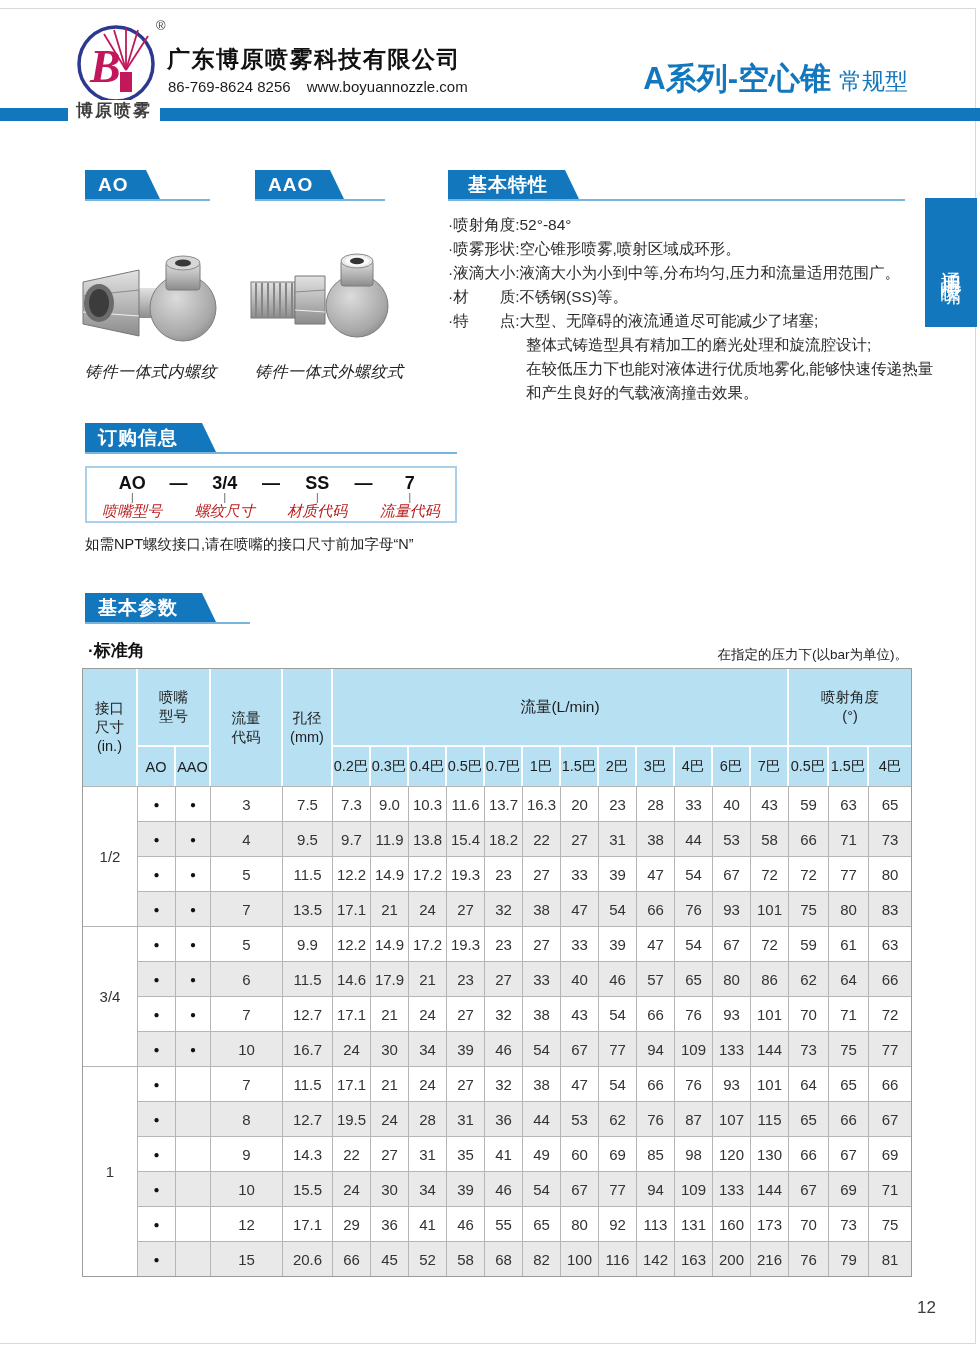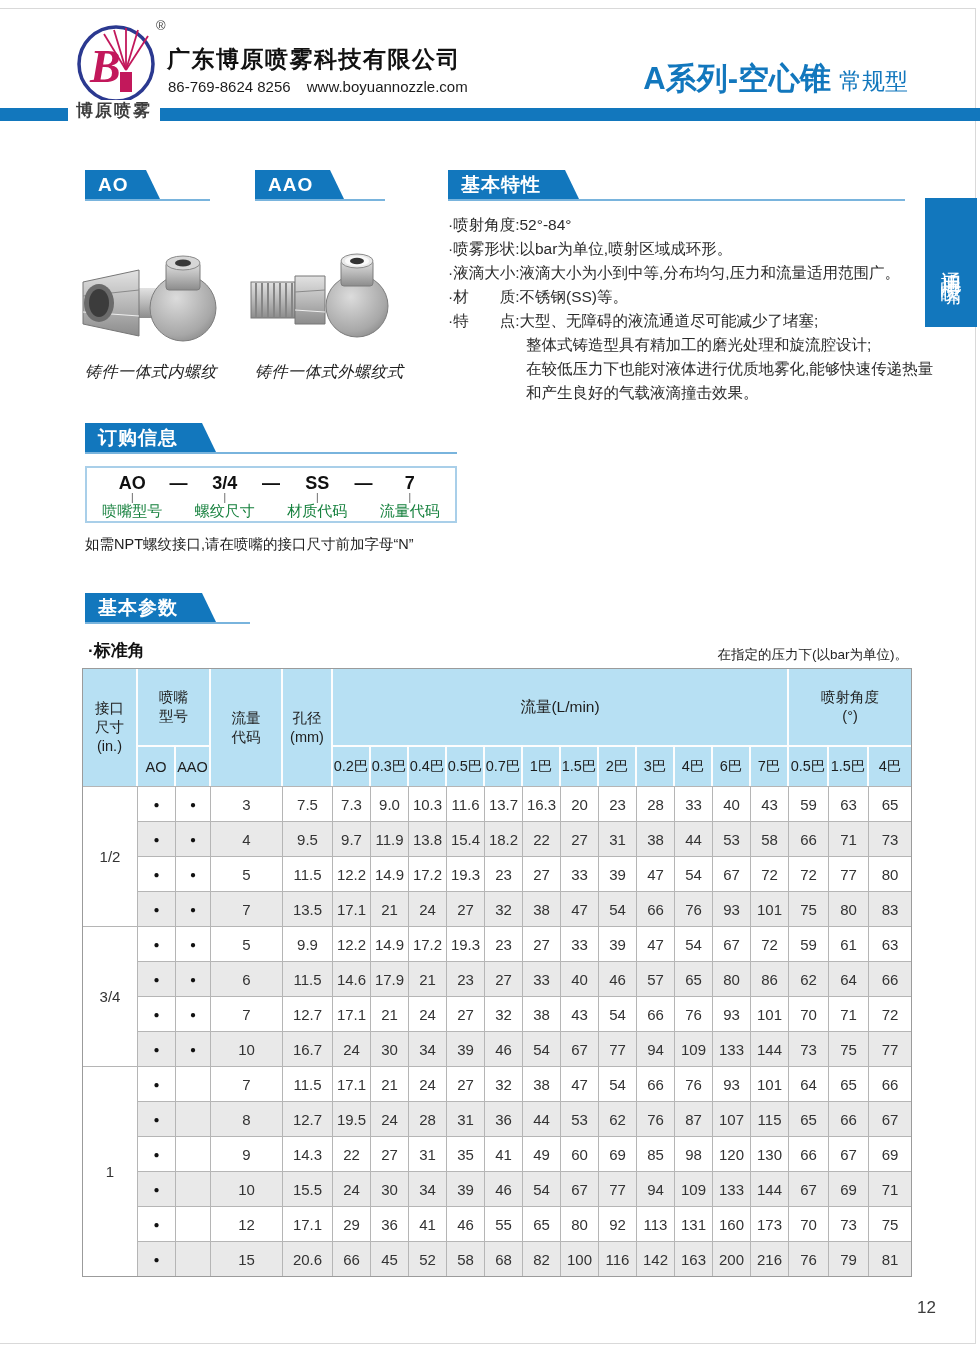--- a/index.html
+++ b/index.html
@@ -31,21 +31,21 @@
   
   .features { position:absolute; left:448px; top:213px; width:478px; font-size:15.5px; line-height:24px; color:#2a2a2a; }
   .features div { white-space:nowrap; }
   .features .cont { padding-left:78px; }
   
   .order-box { position:absolute; left:85px; top:466px; width:372px; height:57px; border:2px solid #a9cfe9;
     display:flex; align-items:stretch; padding:5px 8px; box-sizing:border-box; }
   .order-col { flex:1; display:flex; flex-direction:column; align-items:center; }
   .order-col .code { font-size:18px; font-weight:bold; line-height:20px; color:#111; }
   .order-col .tick { font-size:10px; line-height:9px; color:#555; }
-  .order-col .lbl { font-size:15px; line-height:18px; color:#15803d; }
+  .order-col .lbl { font-size:15px; line-height:18px; color:#b91c1c;font-style:italic; }
   .order-dash { font-size:18px; font-weight:bold; line-height:20px; color:#111; }
   .npt-note { position:absolute; left:85px; top:535px; font-size:14.5px; color:#1e1e1e; }
   
   .angle-label { position:absolute; left:88px; top:639px; font-size:17px; font-weight:bold; color:#111; }
   .pressure-note { position:absolute; right:72px; top:646px; font-size:13.5px; color:#222; }
   .tbl-wrap { position:absolute; left:82px; top:668px; width:828px; border:1px solid #9b9b9b; }
   table { border-collapse:separate; border-spacing:0; width:100%; table-layout:fixed; font-size:15px; color:#333; }
   thead th { background:#b7e0f3; font-weight:normal; font-size:14.5px; color:#1d1d1d; vertical-align:middle;
     text-align:center; border-right:2px solid #fdfdfd; padding:0; }
   thead th:last-child { border-right:none;margin-left:25px; }
@@ -151,25 +151,25 @@
       <rect x="96" y="28" width="32" height="26" rx="3" fill="url(#g1)" stroke="#7d7d7d" stroke-width="1"></rect>
       <ellipse cx="112" cy="29" rx="16" ry="7" fill="#e9e9e9" stroke="#8a8a8a"></ellipse>
       <ellipse cx="112" cy="29" rx="12" ry="5" fill="#fafafa"></ellipse>
       <ellipse cx="112" cy="29" rx="7" ry="3.2" fill="#333"></ellipse>
     </svg>
   </div>
 
   <div class="caption" style="left:85px; top:362px;">铸件一体式内螺纹</div>
   <div class="caption" style="left:255px; top:362px;">铸件一体式外螺纹式</div>
 
-  <div class="tag" style="left:448px; top:170px; width:94px;">基本特性</div>
+  <div class="tag" style="left:448px; top:170px; width:94px;text-align:center;">基本特性</div>
   <div class="tagline" style="left:448px; top:199px; width:457px;"></div>
   <div class="features">
     <div>·喷射角度:52°-84°</div>
-    <div>·喷雾形状:以bar为单位,喷射区域成环形。</div>
+    <div>·喷雾形状:空心锥形喷雾,喷射区域成环形。</div>
     <div>·液滴大小:液滴大小为小到中等,分布均匀,压力和流量适用范围广。</div>
     <div>·材　　质:不锈钢(SS)等。</div>
     <div>·特　　点:大型、无障碍的液流通道尽可能减少了堵塞;</div>
     <div class="cont">整体式铸造型具有精加工的磨光处理和旋流腔设计;</div>
     <div class="cont">在较低压力下也能对液体进行优质地雾化,能够快速传递热量</div>
     <div class="cont">和产生良好的气载液滴撞击效果。</div>
   </div>
 
   <div class="tag" style="left:85px; top:423px; width:94px;">订购信息</div>
   <div class="tagline" style="left:85px; top:452px; width:372px;"></div>

